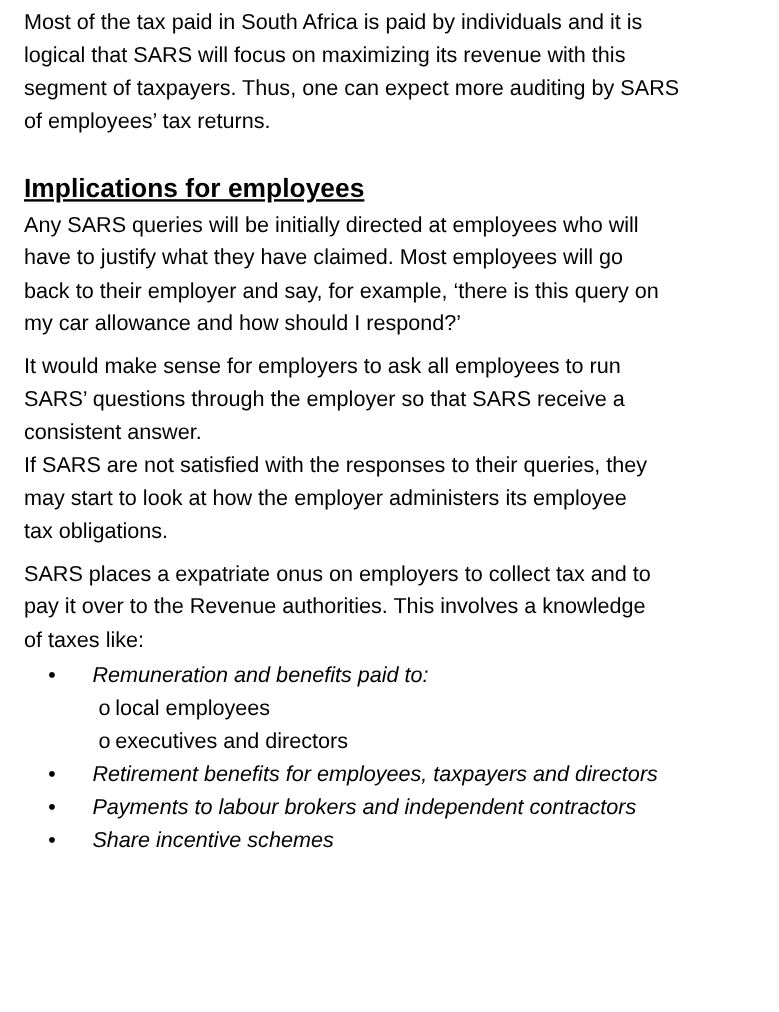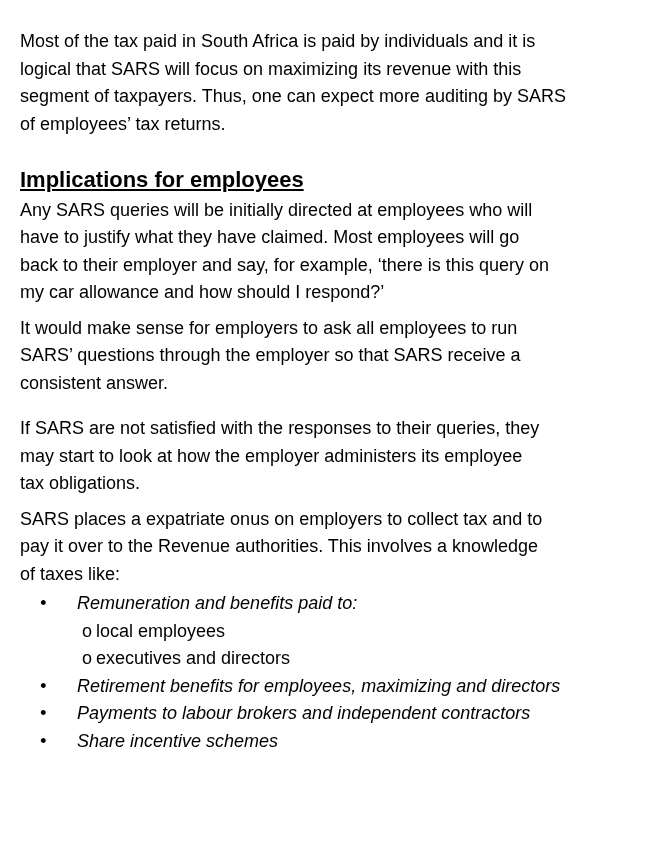--- a/index.html
+++ b/index.html
@@ -14,39 +14,39 @@
     font-family: "Liberation Sans", sans-serif;
     font-size: 18px;
     line-height: 27.5px;
     color: #000000;
     -webkit-font-smoothing: antialiased;
   }
   .page {
     box-sizing: border-box;
     width: 649px;
     height: 843px;
-    padding: 28px 10px 0 20px;
+    padding: 5px 10px 0 20px;
     background: #ffffff;
   }
   .para {
     margin: 0;
     white-space: pre-line;
   }
   .heading {
     margin: 0;
     font-size: 22px;
     font-weight: 700;
     text-decoration: underline;
     line-height: 27.5px;
   }
   #heading-employees { margin-top: 28px; }
   #para-queries      { margin-top: 3px;  }
   #para-consistent   { margin-top: 8px;  }
   #heading-employers { margin-top: 26px; }
-  #para-responses    { margin-top: 18px;  }
+  #para-responses    { margin-top: 0;  }
   #para-onus         { margin-top: 8px;  }
   .bullet-list { margin-top: 2px; }
   .bullet-row {
     line-height: 27.5px;
     white-space: nowrap;
   }
   .bullet-row.level-1 { margin-left: 20px; font-style: italic; }
   .bullet-row.level-2 { margin-left: 62px; }
   .marker {
     display: inline-block;
@@ -82,18 +82,18 @@
 tax obligations.</p>
 
   <p class="para" id="para-onus">SARS places a expatriate onus on employers to collect tax and to
 pay it over to the Revenue authorities. This involves a knowledge
 of taxes like:</p>
 
   <div class="bullet-list">
       <div class="bullet-row level-1"><span class="marker">•</span><span>Remuneration and benefits paid to:</span></div>
       <div class="bullet-row level-2"><span class="marker">o</span><span>local employees</span></div>
       <div class="bullet-row level-2"><span class="marker">o</span><span>executives and directors</span></div>
-      <div class="bullet-row level-1"><span class="marker">•</span><span>Retirement benefits for employees, maximizing and directors</span></div>
+      <div class="bullet-row level-1"><span class="marker">•</span><span>Retirement benefits for employees, taxpayers and directors</span></div>
       <div class="bullet-row level-1"><span class="marker">•</span><span>Payments to labour brokers and independent contractors</span></div>
       <div class="bullet-row level-1"><span class="marker">•</span><span>Share incentive schemes</span></div>
     </div>
 
 </div>
 
 </body></html>

